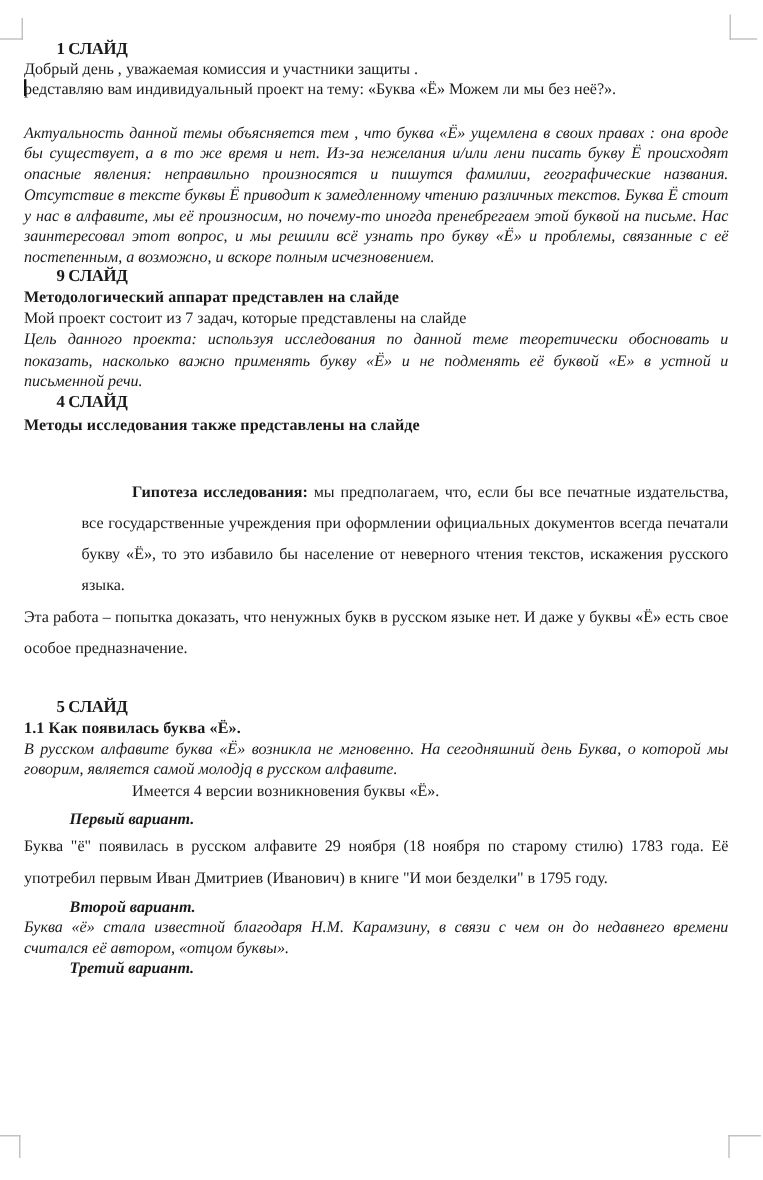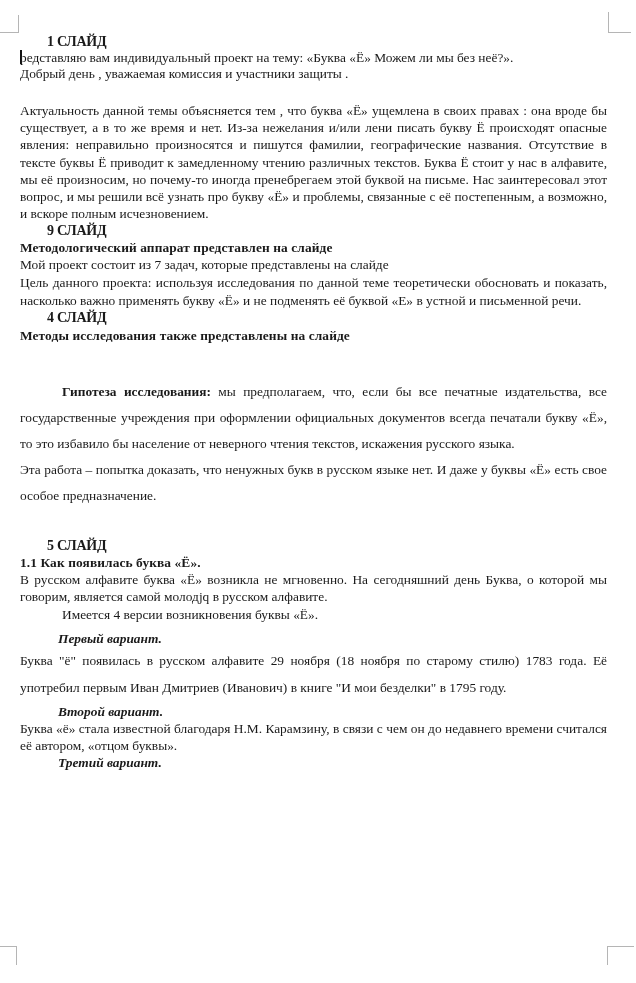--- a/index.html
+++ b/index.html
@@ -7,41 +7,41 @@
          font-family: "Liberation Serif", "DejaVu Serif", serif; color: #1a1a1a; }
   .corner { position: absolute; border-color: #b5b5b5; border-style: solid; width: 0; height: 0; }
   .c-tl { left: 0; top: 15px; width: 18px; height: 17px; border-width: 0 1px 1px 0; }
   .c-tr { left: 608px; top: 12px; width: 22px; height: 20px; border-width: 0 0 1px 1px; }
   .c-bl { left: 0; top: 946px; width: 16px; height: 18px; border-width: 1px 1px 0 0; }
   .c-br { left: 607px; top: 946px; width: 26px; height: 18px; border-width: 1px 0 0 1px; }
   .page { position: absolute; left: 20px; top: 33px; width: 587px; font-size: 13.4px; }
   .line { white-space: nowrap; line-height: 16px; }
   .h { font-weight: bold; font-size: 14px; line-height: 17px; letter-spacing: -0.3px; margin-left: 27px; }
   .sub { font-weight: bold; line-height: 17px; letter-spacing: 0.1px; }
-  .p { line-height: 16.5px; text-align: justify; }
+  .p { line-height: 16.5px; text-align: justify; font-style: italic; }
   .wide { line-height: 26px; text-align: justify; }
   .wide2 { line-height: 27px; text-align: justify; }
-  .indent { text-indent: 42px; }
+  .indent { text-indent: 42px; margin-left: 48px; }
   .ital { font-weight: bold; font-style: italic; line-height: 17px; margin-left: 38px; }
   .cursor { display: inline-block; width: 2px; height: 14px; background: #111; vertical-align: -2px; margin-right: -2px; }
   .spell { text-decoration-color: #e0407a; text-decoration-thickness: 2px; text-underline-offset: 4px; }
 </style>
 </head>
 <body>
 
 <div class="corner c-tl"></div>
 <div class="corner c-tr"></div>
 <div class="corner c-bl"></div>
 <div class="corner c-br"></div>
 
 <div class="page">
 
   <div class="h">1 СЛАЙД</div>
+  <div class="line">Добрый день , уважаемая комиссия и участники защиты .</div>
   <div class="line"><span class="cursor"></span><span>редставляю вам индивидуальный проект на тему: «Буква «Ё» Можем ли мы без неё?».</span></div>
-  <div class="line">Добрый день , уважаемая комиссия и участники защиты .</div>
 
   <div style="height:20px"></div>
 
   <div class="p" style="line-height:17.2px">Актуальность данной темы объясняется тем , что буква «Ё» ущемлена в своих правах : она вроде бы существует, а в то же время и нет. Из-за нежелания и/или лени писать букву Ё происходят опасные явления: неправильно произносятся и пишутся фамилии, географические названия. Отсутствие в тексте буквы Ё приводит к замедленному чтению различных текстов. Буква Ё стоит у нас в алфавите, мы её произносим, но почему-то иногда пренебрегаем этой буквой на письме. Нас заинтересовал этот вопрос, и мы решили всё узнать про букву «Ё» и проблемы, связанные с её постепенным, а возможно, и вскоре полным исчезновением.</div>
 
   <div class="h">9 СЛАЙД</div>
   <div class="sub">Методологический аппарат представлен на слайде</div>
   <div class="line" style="line-height:18px">Мой проект состоит из 7 задач, которые представлены на слайде</div>
   <div class="p" style="line-height:17.5px">Цель данного проекта: используя исследования по данной теме теоретически обосновать и показать, насколько важно применять букву «Ё» и не подменять её буквой «Е» в устной и письменной речи.</div>
 

